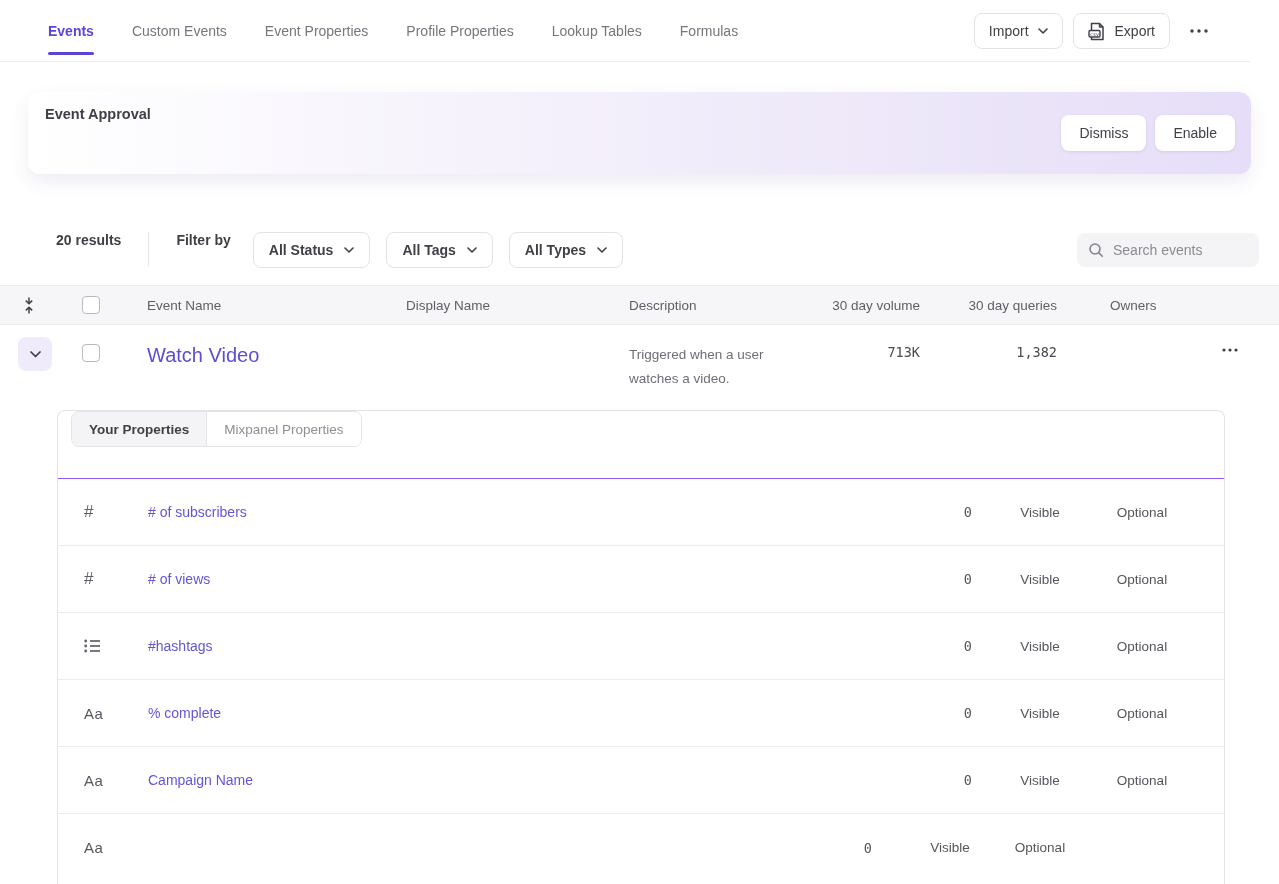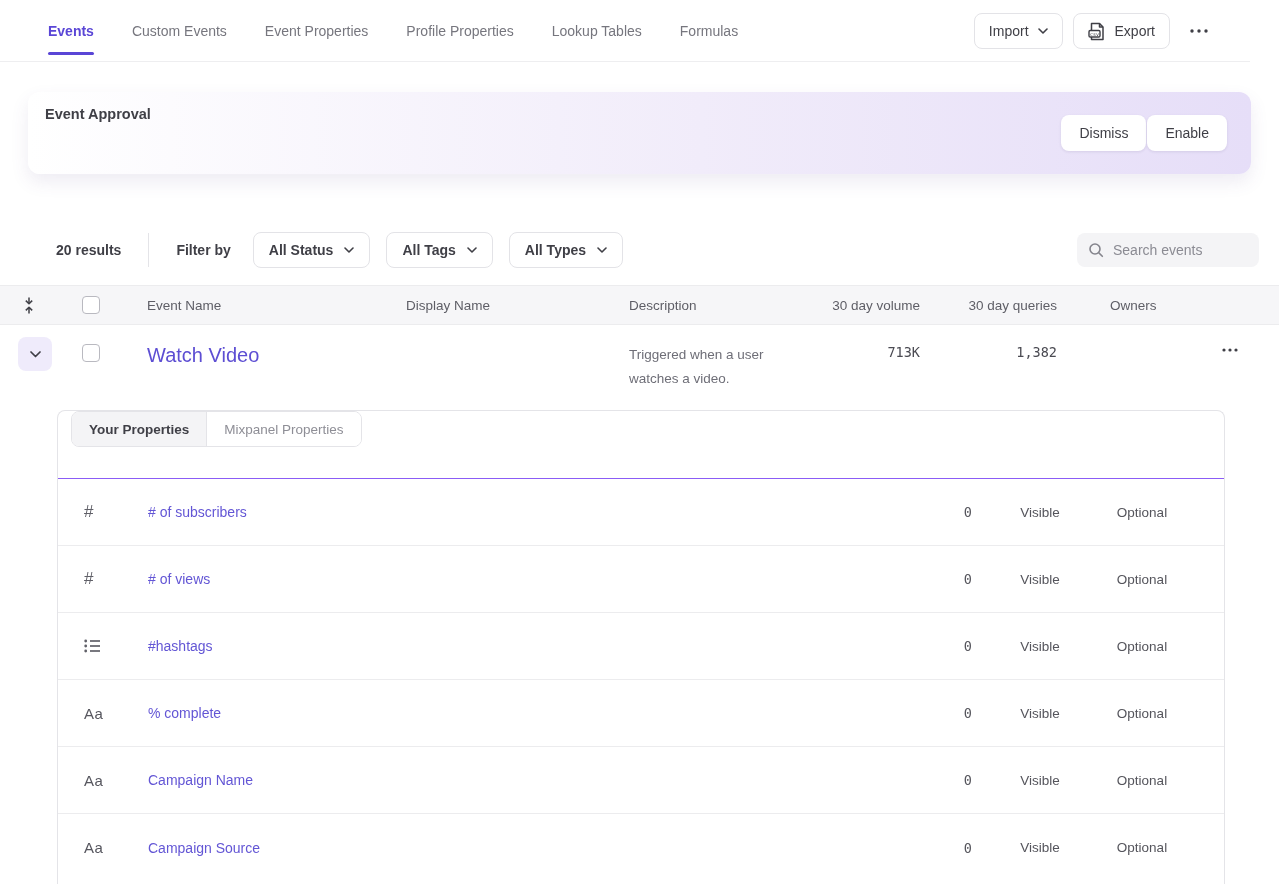--- a/index.html
+++ b/index.html
@@ -38,29 +38,29 @@
 
   
   .banner {
     position: absolute; left: 28px; top: 92px; width: 1223px; height: 82px;
     border-radius: 12px;
     background: linear-gradient(90deg, #ffffff 0%, #f1ecfa 55%, #e6def8 100%);
     box-shadow: 0 8px 18px rgba(90, 70, 140, 0.10);
   }
   .banner-title { position: absolute; left: 17px; top: 14px; font-size: 14.5px; font-weight: 700; color: #3f3f46; }
   .banner-desc  { position: absolute; left: 17px; top: 38px; font-size: 13px; color: #6e6e77; }
-  .banner-actions { position: absolute; right: 24px; top: 23px; display: flex; gap: 1px; }
+  .banner-actions { position: absolute; right: 16px; top: 23px; display: flex; gap: 9px; }
   .banner-btn {
     height: 36px; padding: 0 18px; border: none; border-radius: 8px; background: #ffffff;
     font-size: 14px; font-weight: 500; color: #3f3f46; cursor: pointer;
     box-shadow: 0 1px 3px rgba(40,30,80,0.10); font-family: inherit;
   }
 
   
-  .filter-row { position: absolute; left: 56px; top: 232px; height: 36px; display: flex; align-items: center; }
+  .filter-row { position: absolute; left: 56px; top: 232px; height: 36px; display: flex; align-items: flex-start; }
   .results-count { font-size: 14px; font-weight: 600; color: #3f3f46; }
   .v-divider { width: 1px; height: 34px; background: #e4e4e8; margin: 0 27px; }
   .filter-by { font-size: 14px; font-weight: 600; color: #3f3f46; margin-right: 22px; }
   .dropdown {
     display: inline-flex; align-items: center; gap: 11px; height: 36px; padding: 0 15px;
     border: 1px solid #e3e3e7; border-radius: 8px; background: #fff;
     font-size: 14px; font-weight: 600; color: #3f3f46; cursor: pointer; margin-right: 16px;
     font-family: inherit;
   }
   .search-box {
@@ -332,19 +332,18 @@
     <div class="prop-count">0</div>
     <div class="prop-meta">Visible</div>
     <div class="prop-meta">Optional</div>
     <div></div>
   </div>
 
   <div class="prop-row">
     <div class="prop-icon">
         <span class="icon-text">Aa</span>
       </div>
-    <div class="prop-name">Campaign Source</div>
     <div class="prop-count">0</div>
     <div class="prop-meta">Visible</div>
     <div class="prop-meta">Optional</div>
     <div></div>
   </div>
 </div>
 
 </body></html>

